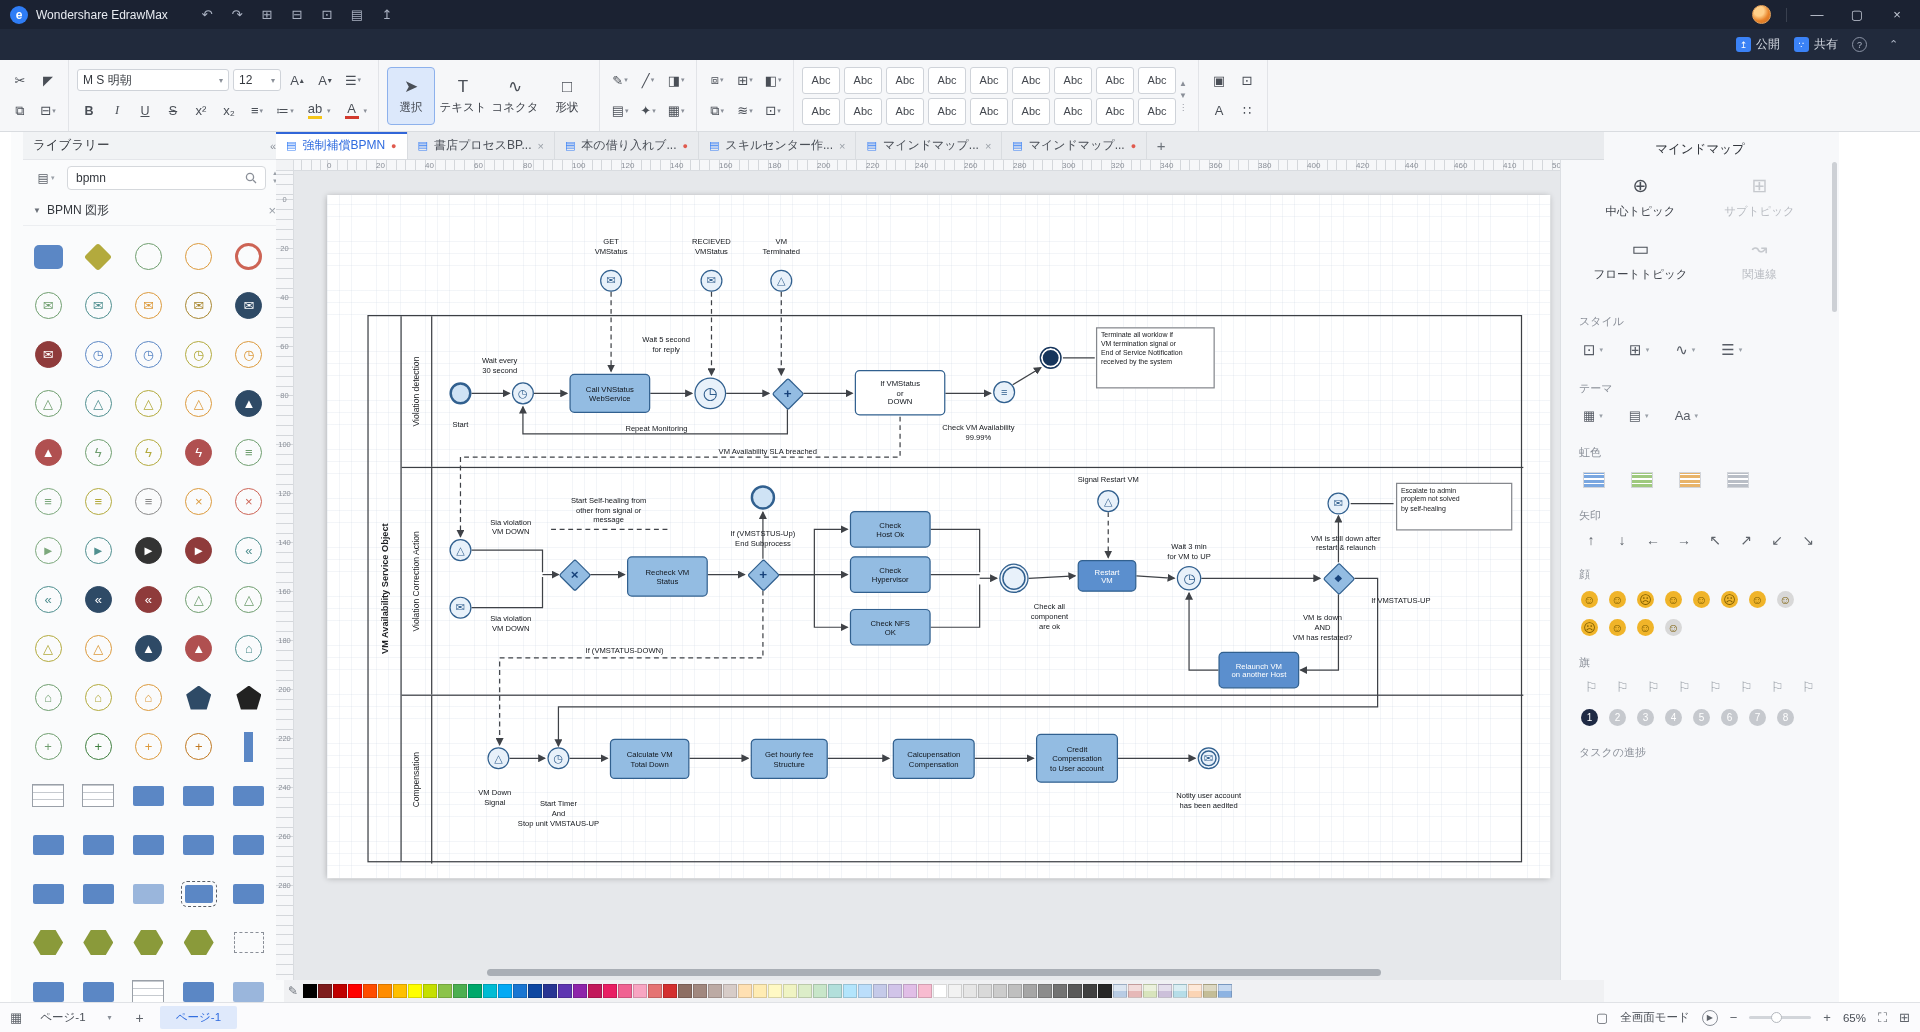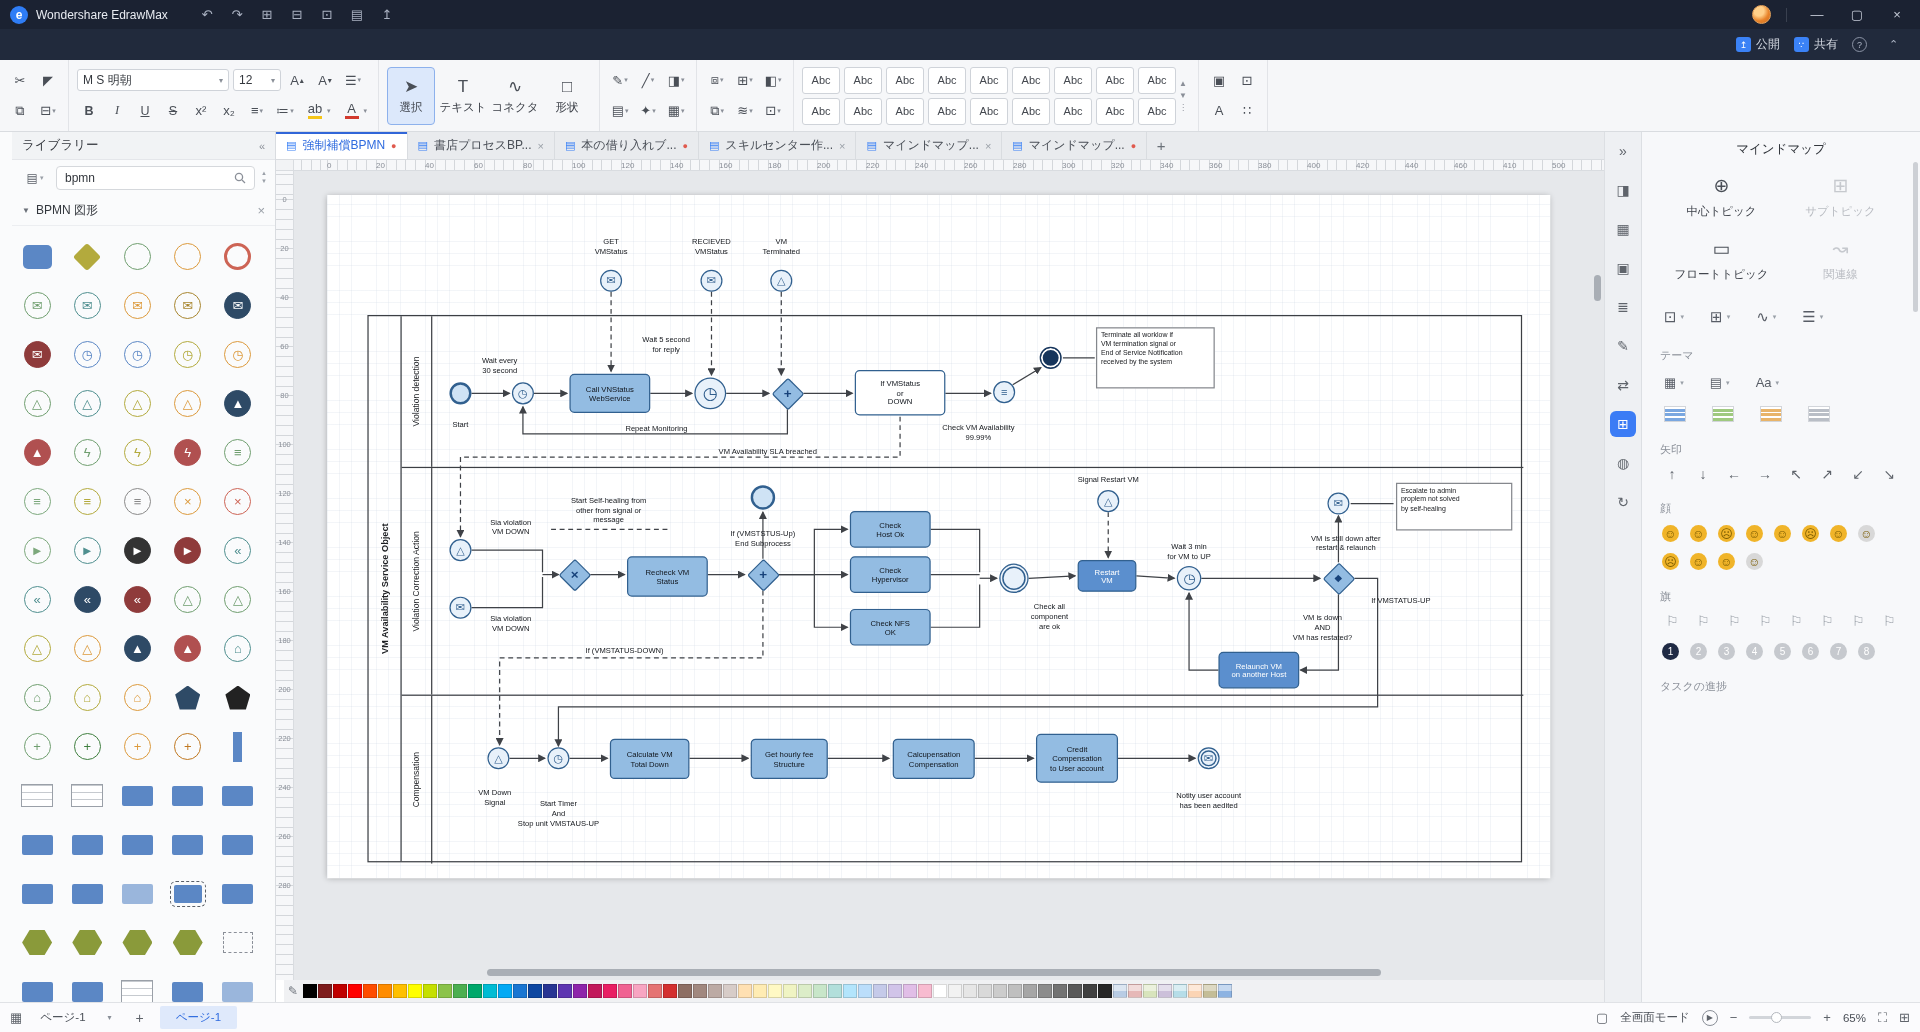--- a/index.html
+++ b/index.html
@@ -51,21 +51,21 @@
   
   .docbar { position:absolute; left:276px; top:132px; width:1328px; height:28px; background:#e9ebee; display:flex; align-items:stretch; border-bottom:1px solid #d9dce0; }
   .doctab { display:flex; align-items:center; gap:6px; padding:0 10px; font-size:12px; color:#4a4f57; border-right:1px solid #d9dce0; max-width:170px; white-space:nowrap; }
   .doctab .dticon { color:#3b82f6; font-size:11px; }
   .doctab .mark { font-size:11px; color:#9aa0a8; }
   .doctab.dirty .mark { color:#e05a4e; font-size:9px; }
   .doctab.active { background:#fff; color:#2f6bdf; box-shadow:inset 0 2px 0 #3166d8; }
   .newtab { width:28px; display:flex; align-items:center; justify-content:center; color:#6a7078; font-size:15px; }
 
   
-  .library { position:absolute; left:0; top:132px; width:276px; height:870px; background:#fafbfc; border-right:1px solid #d9dce0;padding-left:12px; }
+  .library { position:absolute; left:11px; top:132px; width:276px; height:870px; background:#fafbfc; border-right:1px solid #d9dce0;padding-left:12px; }
   .lib-head { height:28px; display:flex; align-items:center; padding:0 10px; border-bottom:1px solid #e4e6ea; font-size:12.5px; color:#33373d; background:#f1f3f5; }
   .lib-head .coll { margin-left:auto; color:#8a8f98; font-size:11px; }
   .lib-search { height:36px; display:flex; align-items:center; gap:6px; padding:0 8px; }
   .lib-libsel { width:30px; height:24px; border-radius:4px; display:flex; align-items:center; justify-content:center; gap:2px; color:#5a5f67; font-size:12px; }
   .lib-input { flex:1; height:24px; border:1px solid #d5d8dc; border-radius:4px; background:#fff; display:flex; align-items:center; padding:0 8px; gap:6px; }
   .lib-input input { border:none; outline:none; flex:1; font-size:12px; color:#33373d; font-family:inherit; background:transparent; }
   .updown { display:flex; flex-direction:column; color:#9aa0a8; font-size:6px; line-height:1.3; }
   .lib-section { height:30px; display:flex; align-items:center; gap:6px; padding:0 10px; font-size:12px; color:#33373d; border-bottom:1px solid #eceef1; }
   .lib-section .tri { font-size:8px; color:#6a7078; }
   .lib-section .close { margin-left:auto; color:#9aa0a8; font-size:13px; }
@@ -119,21 +119,21 @@
   .dg-gw.blue span { font-size:8px; }
   .dg-note { position:absolute; background:#fff; border:1px solid #84878c; font-size:5.7px; line-height:1.3; padding:2px 3px; white-space:pre-line; color:#17191d; }
   .dg-label { position:absolute; transform:translate(-50%,-50%); font-size:6.2px; line-height:1.25; text-align:center; white-space:pre-line; color:#14171c; }
 
   
   .right-rail { position:absolute; left:1604px; top:132px; width:37px; height:870px; background:#eef0f3; border-left:1px solid #dcdfe3; display:flex; flex-direction:column; align-items:center; padding-top:6px; gap:13px; }
   .rail-ic { width:26px; height:26px; border-radius:6px; display:flex; align-items:center; justify-content:center; color:#5f646b; font-size:14px; }
   .rail-ic.active { background:#3b7cf5; color:#fff; }
 
   
-  .mindmap { position:absolute; left:1641px; top:132px; width:279px; height:870px; background:#f7f8fa; border-left:1px solid #dcdfe3; overflow:hidden; }
+  .mindmap { position:absolute; left:1560px; top:132px; width:279px; height:870px; background:#f7f8fa; border-left:1px solid #dcdfe3; overflow:hidden; }
   .mm-head { height:34px; display:flex; align-items:center; justify-content:center; font-size:12.5px; color:#33373d; }
   .mm-topics { display:grid; grid-template-columns:1fr 1fr; row-gap:18px; padding:8px 20px 18px; }
   .mm-topic { display:flex; flex-direction:column; align-items:center; gap:7px; font-size:11.5px; color:#3c4048; }
   .mm-topic .tic { font-size:19px; color:#4a4f57; }
   .mm-topic.disabled { color:#b9bcc2; } .mm-topic.disabled .tic { color:#c6c9ce; }
   .mm-sec { padding:14px 18px 4px; font-size:11px; color:#8a8f98; }
   .mm-row { display:flex; align-items:center; gap:26px; padding:8px 22px; }
   .mm-combo { display:flex; align-items:center; gap:4px; color:#585d66; font-size:15px; }
   .mm-combo .dd { font-size:7px; color:#9aa0a8; }
   .mm-combo .aa { font-size:13px; }
@@ -896,20 +896,21 @@
       <div class="mm-topic">
       <span class="tic">▭</span>
       <span>フロートトピック</span>
     </div>
       <div class="mm-topic disabled">
       <span class="tic">↝</span>
       <span>関連線</span>
     </div>
     </div>
 
+  <div class="mm-sec">スタイル</div>
   <div class="mm-row">
       <div class="mm-combo">
       <span>⊡</span>
         <span class="dd">▾</span>
     </div>
       <div class="mm-combo">
       <span>⊞</span>
         <span class="dd">▾</span>
     </div>
       <div class="mm-combo">
@@ -931,20 +932,21 @@
       <div class="mm-combo">
       <span class="aa">▤</span>
         <span class="dd">▾</span>
     </div>
       <div class="mm-combo">
       <span class="aa">Aa</span>
         <span class="dd">▾</span>
     </div>
     </div>
 
+  <div class="mm-sec">虹色</div>
   <div class="mm-row">
       <div class="rb" style="--c: #7aa7e0;"></div>
       <div class="rb" style="--c: #9fc97f;"></div>
       <div class="rb" style="--c: #e8b46a;"></div>
       <div class="rb" style="--c: #b9bec6;"></div>
     </div>
 
 
   <div class="mm-subsec">矢印</div>
   <div class="mm-icons">

